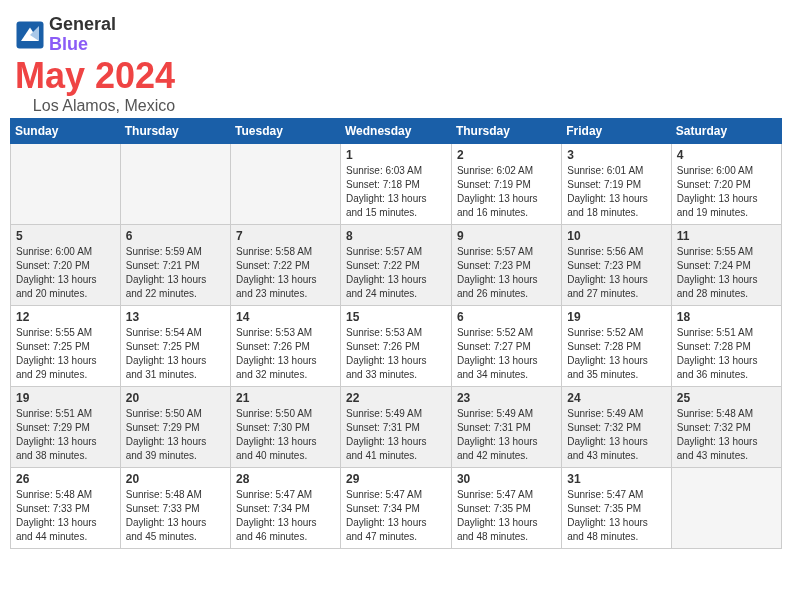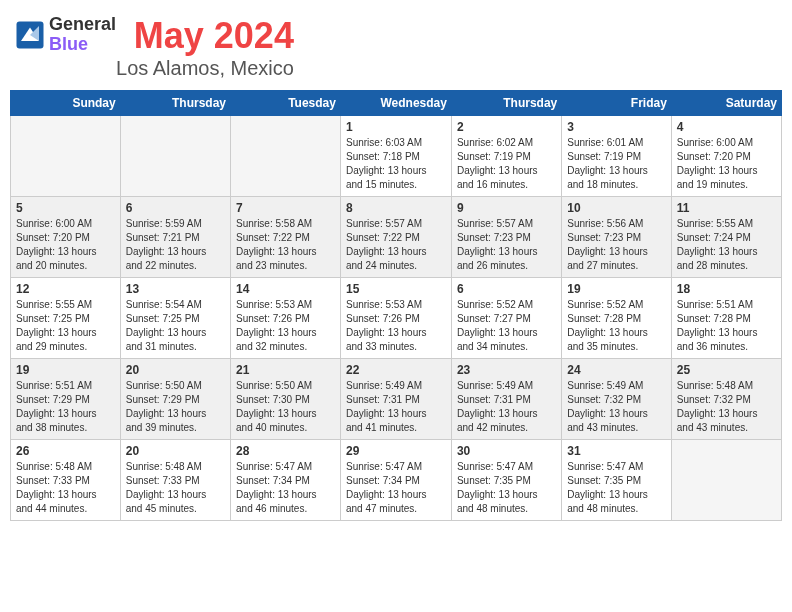--- a/index.html
+++ b/index.html
@@ -5,24 +5,25 @@
     * { box-sizing: border-box; margin: 0; padding: 0; }
     body {
       font-family: Arial, sans-serif;
       background: #fff;
       width: 792px;
       min-height: 612px;
       padding: 10px;
     }
     .header {
       display: flex;
-      justify-content: flex-start;
+      justify-content: center;
       align-items: flex-start;
-      margin-bottom: 10px;
+      margin-bottom: 3px;
       padding: 5px 5px 0 5px;
+      flex-direction: column;
     }
     .logo {
       display: flex;
       align-items: center;
     }
     .logo-text {
       display: flex;
       flex-direction: column;
       line-height: 1.1;
     }
@@ -43,35 +44,35 @@
     }
     .title-block {
       text-align: right;
     }
     .month-year {
       font-size: 36px;
       font-weight: bold;
       color: #ef4444;
     }
     .location {
-      font-size: 20px;
+      font-size: 16px;
       color: #555;
     }
     .calendar {
       width: 100%;
       border-collapse: collapse;
       border: 1px solid #ccc;
     }
     .calendar th {
       background: #1a5fa8;
       color: #fff;
       font-size: 12px;
       font-weight: bold;
       padding: 5px 4px;
-      text-align: right;
+      text-align: left;
       border: 1px solid #1a5fa8;
     }
     .calendar td {
       vertical-align: top;
       border: 1px solid #ccc;
       padding: 4px 5px;
       width: 113px;
       min-height: 80px;
       font-size: 10px;
       color: #333;

